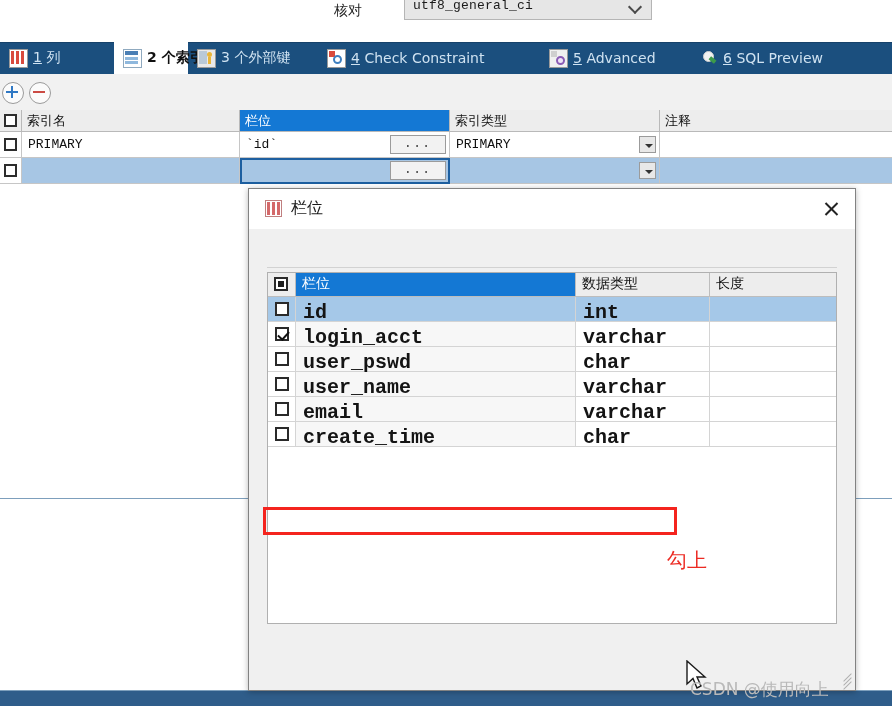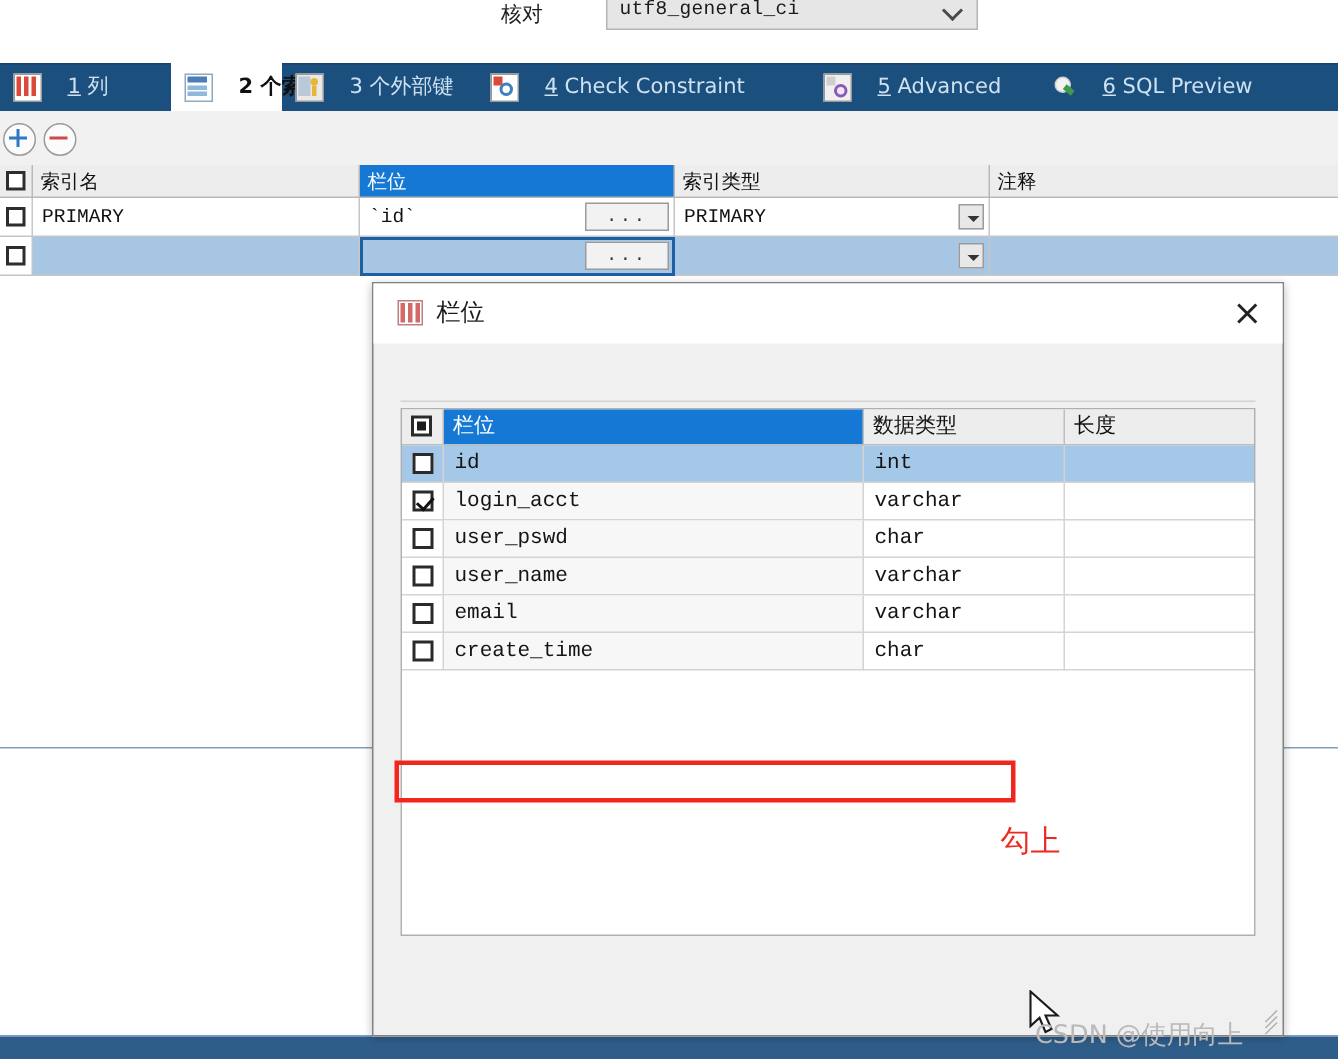--- a/index.html
+++ b/index.html
@@ -48,21 +48,21 @@
   .tab{
     position:absolute;top:0;height:32px;
     display:flex;align-items:center;
     padding:0 9px;box-sizing:border-box;
     color:#cfe2f1;font-size:14px;white-space:nowrap;
     font-family:"DejaVu Sans",sans-serif;
   }
   .tab.active{
     background:#ffffff;color:#101010;font-weight:bold;
   }
-  .tab .tlabel{margin-left:17px;}
+  .tab .tlabel{margin-left:5px;}
   .tab u{text-decoration:underline;}
   .tabicon{width:17px;height:17px;position:relative;flex:0 0 auto;display:inline-block;}
 
   
   .ic-col{background:#fff;border:1px solid #9a9a9a;}
   .ic-col:before{content:"";position:absolute;left:1px;top:1px;width:3px;height:13px;background:#d94a3d;}
   .ic-col:after{content:"";position:absolute;left:6px;top:1px;width:3px;height:13px;background:#d94a3d;}
   .ic-col i{position:absolute;left:11px;top:1px;width:3px;height:13px;background:#d94a3d;}
 
   .ic-idx{background:#fff;border:1px solid #8fa9bf;}
@@ -189,21 +189,21 @@
     background:#ededed;color:#111;white-space:nowrap;
   }
   .lh-cell.sel{background:#1478d4;color:#ffffff;}
 
   .lrow{position:absolute;left:0;width:568px;height:25px;}
   .lr-chk{position:absolute;left:0;top:0;width:28px;height:25px;border-right:1px solid #d4d4d4;border-bottom:1px solid #d4d4d4;box-sizing:border-box;}
   .lr-cell{
     position:absolute;top:0;height:25px;box-sizing:border-box;
     border-right:1px solid #d4d4d4;border-bottom:1px solid #d4d4d4;
     font-family:"Liberation Mono","DejaVu Sans Mono",monospace;
-    font-size:14px;color:#141414;padding:4px 0 0 7px;white-space:nowrap;
+    font-size:20px;color:#141414;padding:4px 0 0 7px;white-space:nowrap;font-weight:bold;
   }
   .lrow.selected .lr-cell,.lrow.selected .lr-chk{background:#a5c8e8;}
   .lrow .lr-cell.c-name{background:#f7f7f7;}
   .lrow.selected .lr-cell.c-name{background:#a5c8e8;}
   .cbx{
     position:absolute;left:7px;top:5px;width:14px;height:14px;
     border:2px solid #2a2a2a;background:#fff;box-sizing:border-box;
   }
   .cbx.filled:after{content:"";position:absolute;left:2px;top:2px;width:6px;height:6px;background:#1d1d1d;}
   .cbx .tick{

